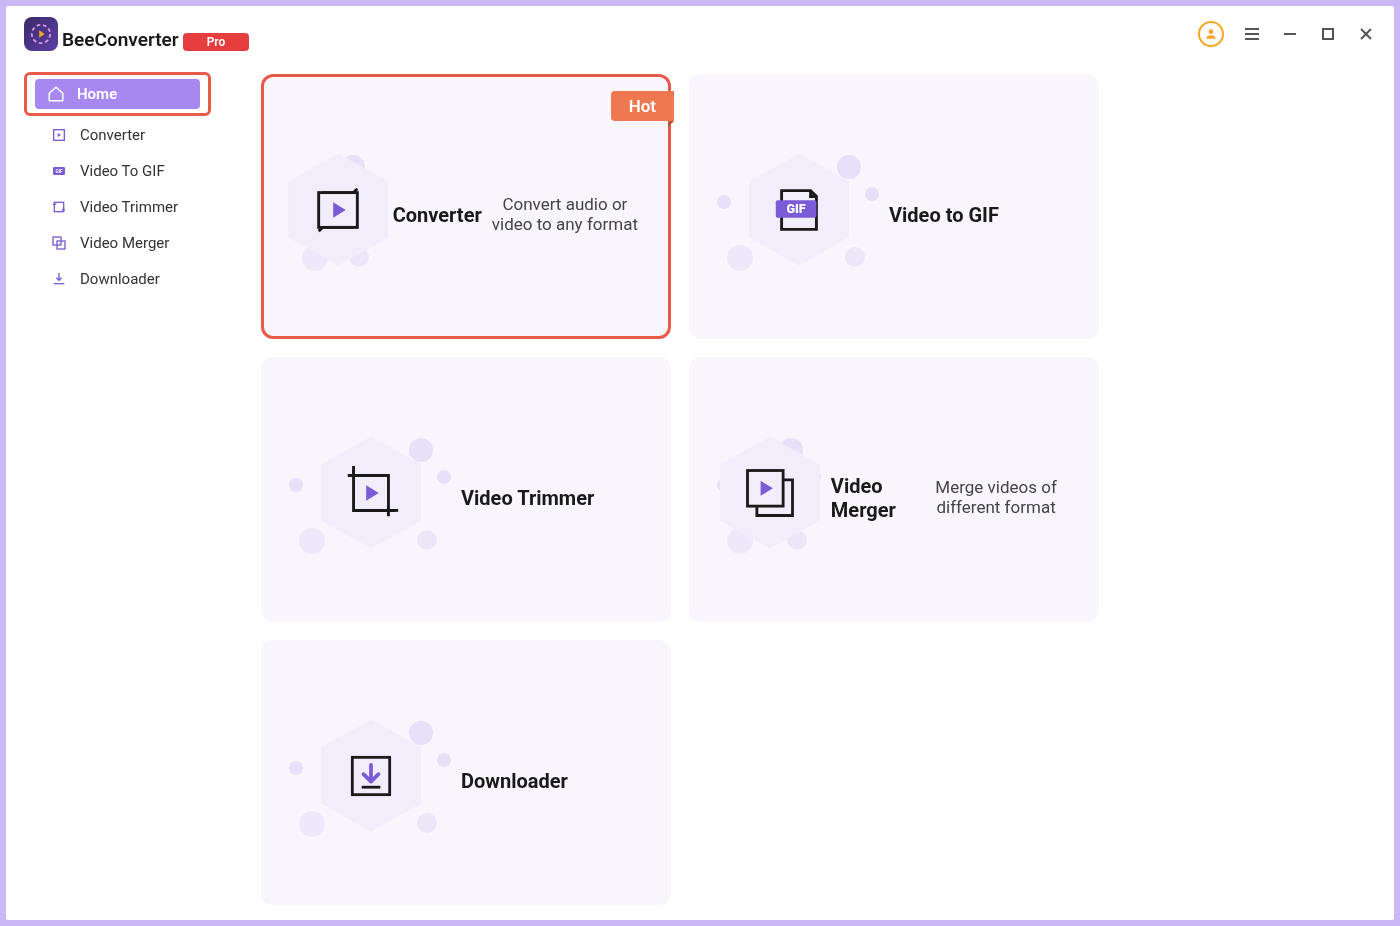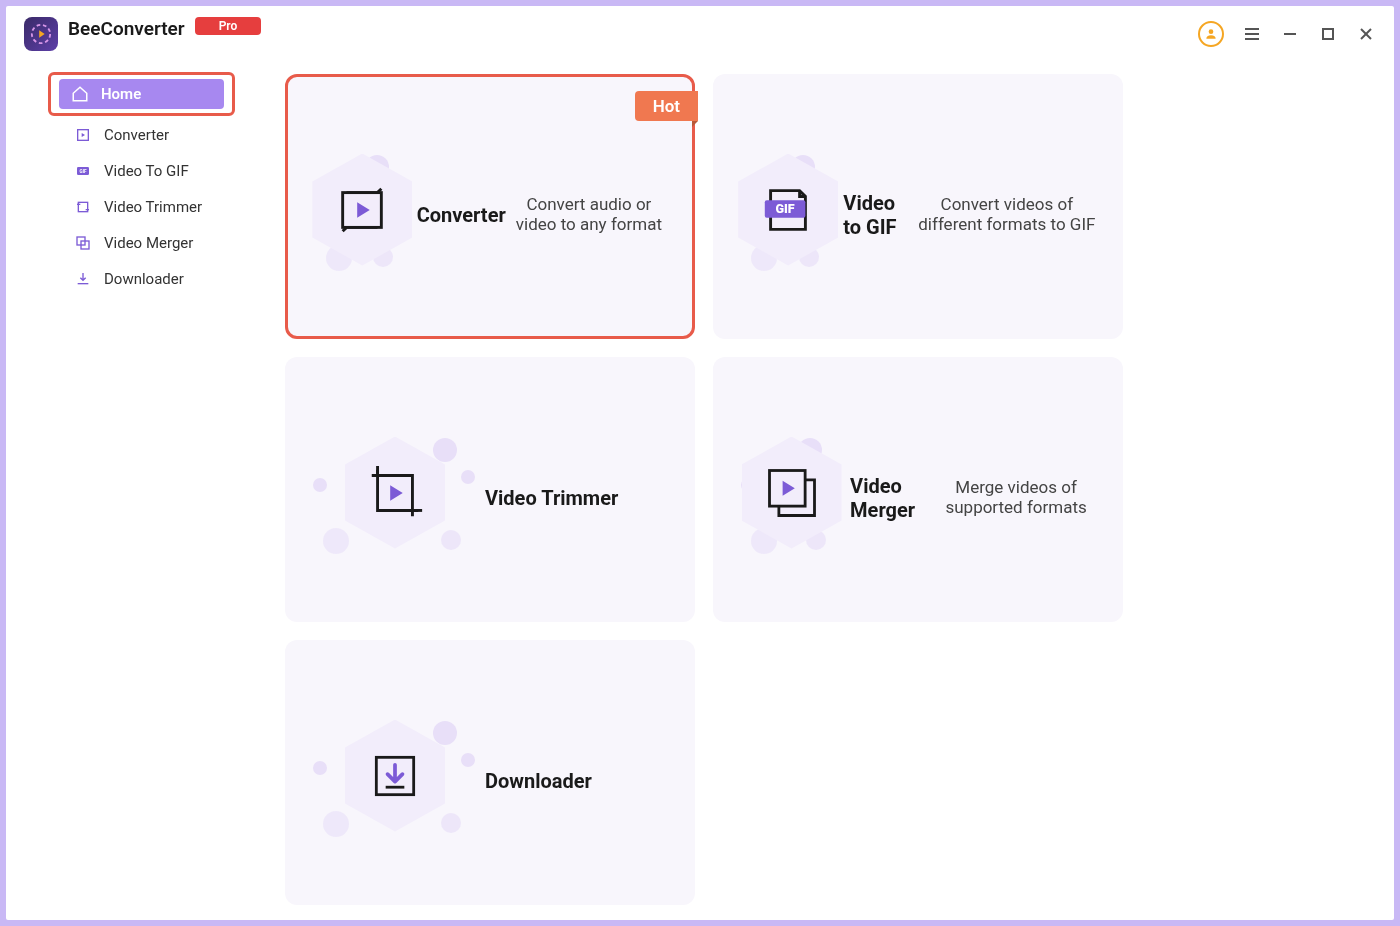--- a/index.html
+++ b/index.html
@@ -19,41 +19,41 @@
   flex-direction: column;
   border-radius: 2px;
 }
 .titlebar {
   height: 56px;
   display: flex;
   align-items: center;
   padding: 0 18px;
   justify-content: space-between;
 }
-.titlebar-left { display: flex; align-items: flex-start; gap: 10px; }
+.titlebar-left { display: flex; align-items: flex-end; gap: 4px; }
 .app-logo {
   width: 34px; height: 34px;
   background: linear-gradient(135deg, #3a2a68, #5d3fa8);
   border-radius: 8px;
   display: flex; align-items: center; justify-content: center;
 }
 .app-logo svg { width: 22px; height: 22px; }
 .app-title { font-size: 19px; font-weight: 600; color: #1a1a1a; }
 .pro-badge {
   background: #e63e3e; color: #fff; font-size: 12px; font-weight: 600;
   padding: 2px 24px; border-radius: 4px;
 }
 .titlebar-right { display: flex; align-items: center; gap: 18px; }
 .account-icon {
   width: 26px; height: 26px; border: 2px solid #f5a623; border-radius: 50%;
   display: flex; align-items: center; justify-content: center; cursor: pointer;
 }
 .account-icon svg { width: 14px; height: 14px; }
 .win-btn { cursor: pointer; color: #555; display:flex; align-items:center; justify-content:center; width:20px; height:20px; }
-.body-area { flex: 1; display: flex; overflow: hidden; margin-left: 24px; }
+.body-area { flex: 1; display: flex; overflow: hidden; }
 .sidebar { width: 215px; padding: 10px 0; }
 .sidebar-highlight-wrap {
   padding: 4px 8px;
   border: 3px solid #e85b4a;
   border-radius: 6px;
   margin: 0 10px 4px 18px;
 }
 .sidebar-item {
   display: flex; align-items: center; gap: 12px;
   padding: 6px 12px; margin: 0 18px 6px 32px;
@@ -254,21 +254,20 @@
             <div class="hexagon">
               <svg class="card-icon-main" width="58" height="58" viewBox="0 0 60 60">
                   <path d="M12 10 H42 L48 16 V50 H12 Z" fill="none" stroke="#1a1a1a" stroke-width="3"></path>
                   <path d="M42 10 V16 H48" fill="none" stroke="#1a1a1a" stroke-width="3"></path>
                   <rect x="6" y="20" width="42" height="18" fill="#7c5bd6" rx="2"></rect>
                   <text x="27" y="33" font-size="13" fill="#fff" text-anchor="middle" font-weight="900">GIF</text>
                 </svg>
             </div>
           </div>
           <div class="card-title">Video to GIF</div>
-          <div class="card-desc">Convert videos of different formats to GIF</div>
         </div>
 
         <div class="card">
           <div class="card-icon-area">
             <div class="dot d1"></div>
               <div class="dot d2"></div>
               <div class="dot d3"></div>
               <div class="dot d4"></div>
               <div class="dot d5"></div>
             <div class="hexagon">
@@ -293,21 +292,21 @@
               <div class="dot d5"></div>
             <div class="hexagon">
               <svg class="card-icon-main" width="60" height="60" viewBox="0 0 64 64">
                   <rect x="8" y="8" width="38" height="38" fill="none" stroke="#1a1a1a" stroke-width="3"></rect>
                   <path d="M18 46 V56 H56 V18 H46" fill="none" stroke="#1a1a1a" stroke-width="3"></path>
                   <path d="M22 19 L35 27 L22 35 Z" fill="#7c5bd6"></path>
                 </svg>
             </div>
           </div>
           <div class="card-title">Video Merger</div>
-          <div class="card-desc">Merge videos of supported formats</div>
+          <div class="card-desc">Merge videos of different format</div>
         </div>
 
         <div class="card">
           <div class="card-icon-area">
             <div class="dot d1"></div>
               <div class="dot d2"></div>
               <div class="dot d3"></div>
               <div class="dot d4"></div>
               <div class="dot d5"></div>
             <div class="hexagon">

